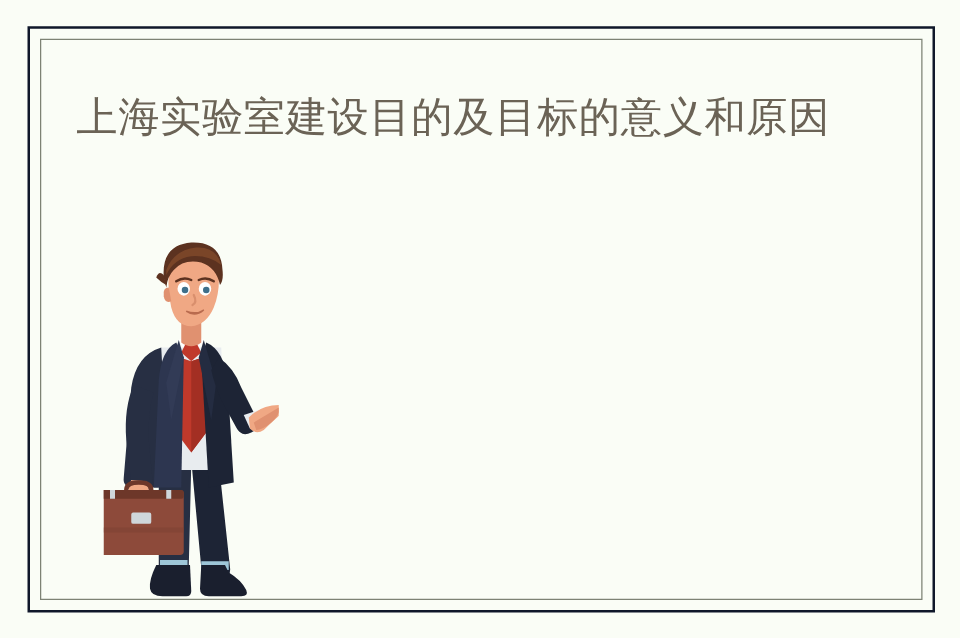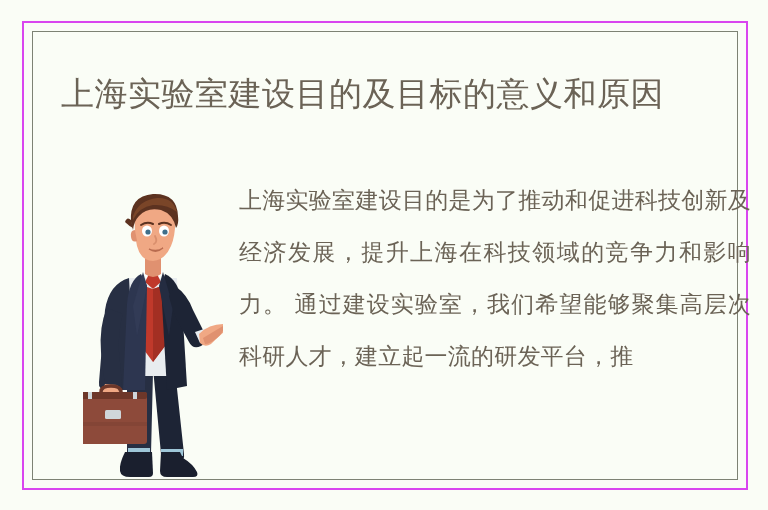--- a/index.html
+++ b/index.html
@@ -22,21 +22,21 @@
     box-sizing: border-box;
   }
 
   
   .frame-outer {
     position: absolute;
     left: 22px;
     top: 21px;
     width: 726px;
     height: 469px;
-    border: 2px solid #d946ef;
+    border: 2px solid #0f172a;
     box-sizing: border-box;
     background: #fafdf6;
   }
   .frame-inner {
     position: absolute;
     left: 8px;
     top: 8px;
     right: 8px;
     bottom: 8px;
     border: 1px solid #7d8274;
@@ -180,19 +180,18 @@
 
               <rect x="-4" y="206" width="68" height="52" rx="3" fill="#8d4a3a"></rect>
               <rect x="-4" y="206" width="68" height="7" rx="2" fill="#6d3729"></rect>
               <rect x="-4" y="236" width="68" height="4" fill="#7b3f31" opacity="0.5"></rect>
               <rect x="22" y="224" width="16" height="9" rx="1.5" fill="#cfd6da"></rect>
               <rect x="5" y="206" width="4" height="7" fill="#cfd6da"></rect>
               <rect x="50" y="206" width="4" height="7" fill="#cfd6da"></rect>
             </svg>
           </div>
 
-          <p class="article-body">上海实验室建设目的是为了推动和促进科技创新及经济发展，提升上海在科技领域的竞争力和影响力。 通过建设实验室，我们希望能够聚集高层次科研人才，建立起一流的研发平台，推</p>
 
         </div>
       </div>
     </div>
   </div>
 </div>
 
 </body></html>

